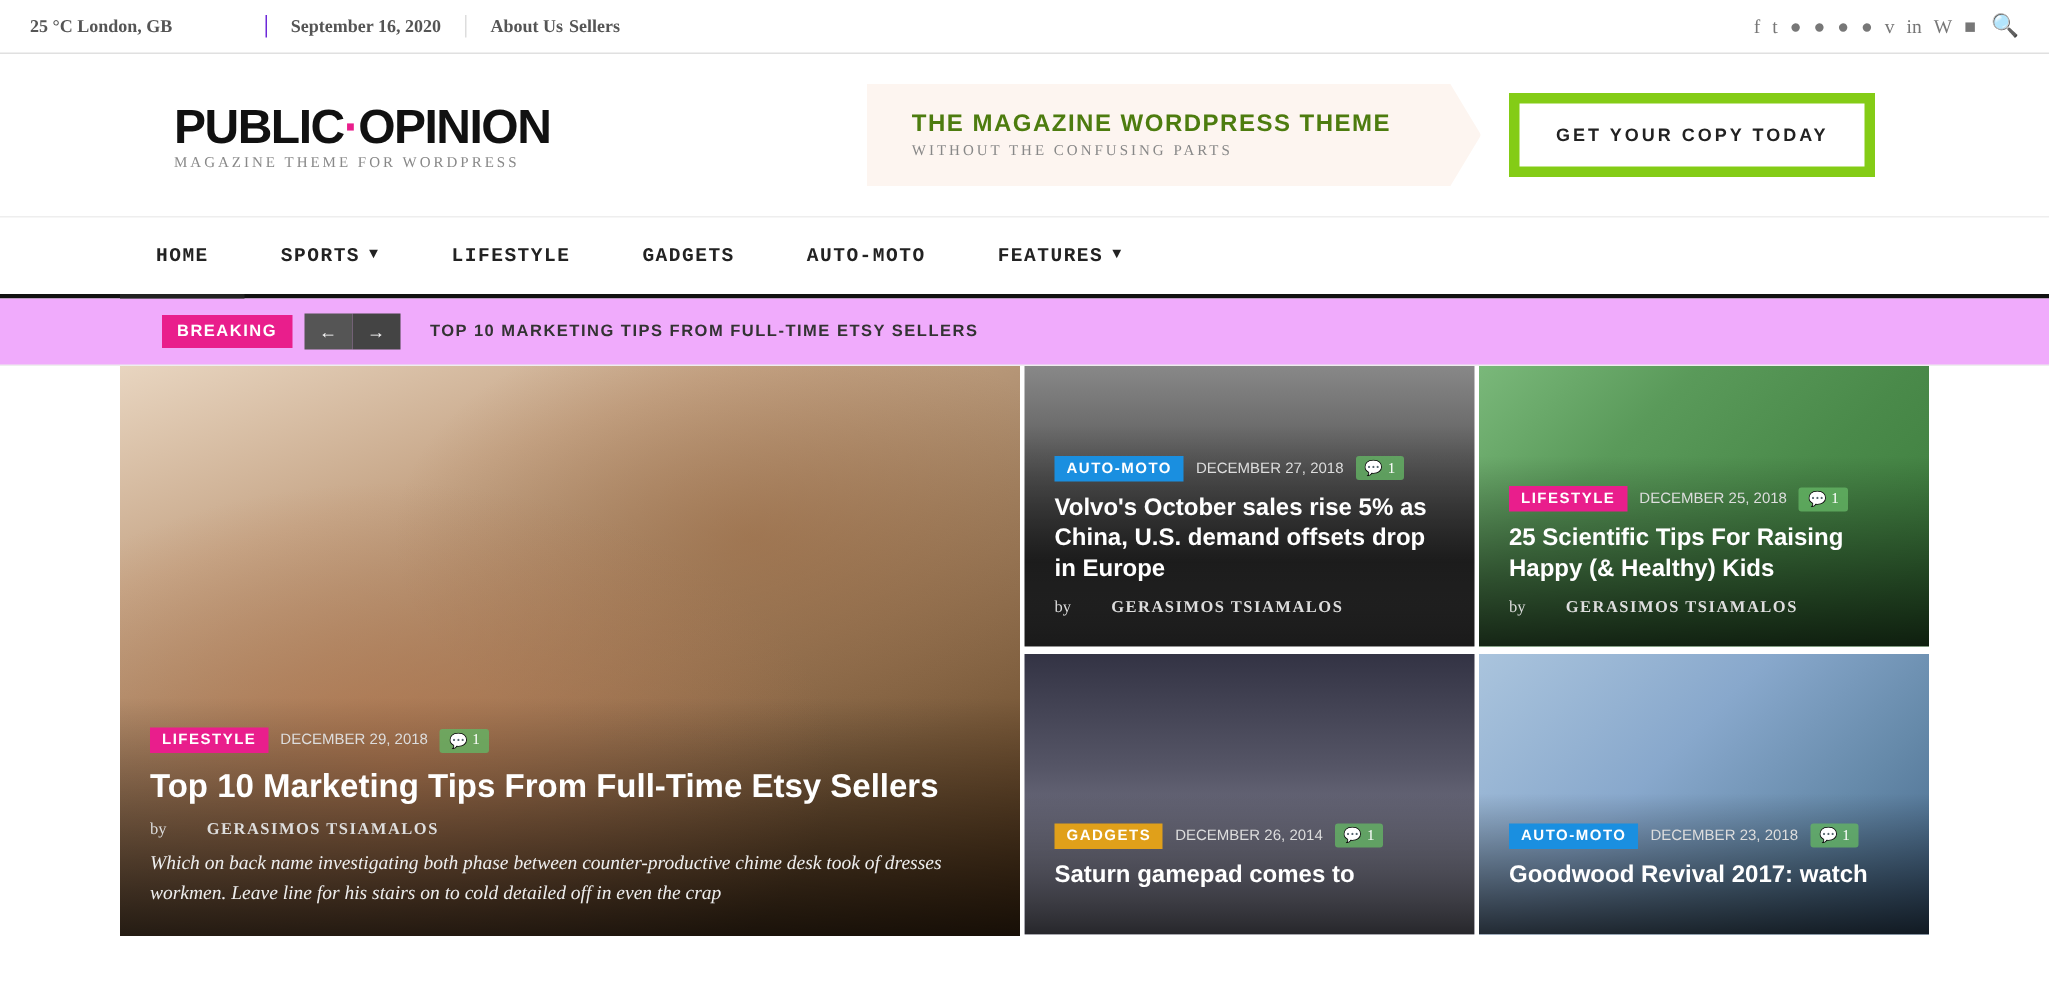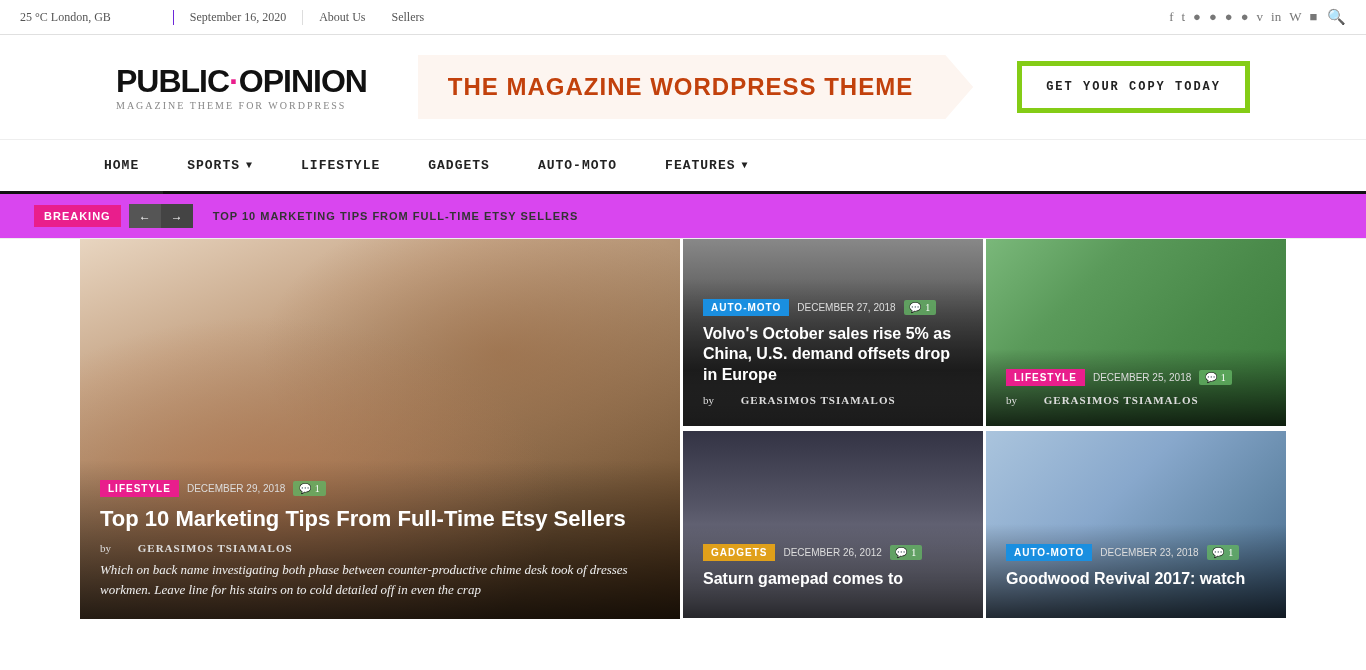--- a/index.html
+++ b/index.html
@@ -8,24 +8,24 @@
     
     .top-bar {
       border-bottom: 1px solid #e0e0e0;
       padding: 8px 20px;
       display: flex;
       align-items: center;
       justify-content: space-between;
       font-size: 12px;
       color: #555;
     }
-    .top-bar-left { display: flex; align-items: flex-start; gap: 0; }
+    .top-bar-left { display: flex; align-items: flex-start; gap: 0; font-weight: bold; }
     .top-bar-left .location { padding-right: 16px; }
     .top-bar-left .date { padding: 0 16px; border-left: 1px solid #6d28d9; border-right: 1px solid #ddd; margin-left: 46px; }
-    .top-bar-left .nav-links { padding-left: 16px; display: flex; gap: 26px; }
+    .top-bar-left .nav-links { padding-left: 16px; display: flex; gap: 4px; }
     .top-bar-left .nav-links a { color: #555; text-decoration: none; }
     .top-bar-right { display: flex; align-items: center; gap: 10px; }
     .top-bar-right .social-icons { display: flex; gap: 8px; align-items: center; }
     .social-icon { color: #777; font-size: 13px; cursor: pointer; }
     .search-icon-top { color: #777; cursor: pointer; font-size: 15px; }
 
     
     .header {
       display: flex;
       align-items: center;
@@ -53,48 +53,48 @@
     .promo-banner {
       display: flex;
       align-items: center;
       background: #fdf5f0;
       padding: 18px 30px;
       margin-left: 40px;
       clip-path: polygon(0 0, 95% 0, 100% 50%, 95% 100%, 0 100%);
       padding-right: 60px;
     }
     .promo-text-main {
-      font-size: 24px;
-      font-weight: 700;
-      letter-spacing: 1px;
-      color: #c2410c;
+      font-size: 16px;
+      font-weight: 700;
+      letter-spacing: 1px;
+      color: #4d7c0f;
       text-transform: uppercase;
       font-family: Arial, sans-serif;
     }
     .promo-text-sub {
       font-size: 10px;
       letter-spacing: 2px;
       color: #888;
       text-transform: uppercase;
       margin-top: 3px;
     }
 
     .cta-button {
-      margin-left: 44px;
-      border: 5px solid #84cc16;
+      margin-left: 19px;
+      border: 7px solid #84cc16;
       padding: 14px 24px;
       font-size: 12px;
       font-weight: 700;
       letter-spacing: 2px;
       text-transform: uppercase;
       cursor: pointer;
       background: #fff;
       color: #222;
       white-space: nowrap;
-      font-family: Liberation Mono, monospace;
+      font-family: Liberation Sans, sans-serif;
     }
 
     
     .main-nav {
       border-bottom: 3px solid #111;
       display: flex;
       padding: 0 80px;
     }
     .nav-item {
       padding: 18px 24px;
@@ -113,22 +113,22 @@
     }
     .nav-item.active {
       border-bottom: 3px solid #222;
     }
     .nav-arrow { font-size: 10px; }
 
     
     .breaking-bar {
       display: flex;
       align-items: center;
-      padding: 10px 34px;
-      background: #d946ef;
+      padding: 10px 108px;
+      background: #f0abfc;
       border-bottom: 1px solid #eee;
     }
     .breaking-badge {
       background: #e91e8c;
       color: #fff;
       font-size: 11px;
       font-weight: 700;
       padding: 5px 10px;
       text-transform: uppercase;
       letter-spacing: 1px;
@@ -262,20 +262,21 @@
   <div class="logo-area">
     <div class="logo-title">
       <span>PUBLIC</span><span class="logo-dot">·</span><span>OPINION</span>
     </div>
     <div class="logo-subtitle">MAGAZINE THEME FOR WORDPRESS</div>
   </div>
 
   <div class="promo-banner">
     <div>
       <div class="promo-text-main">THE MAGAZINE WORDPRESS THEME</div>
+      <div class="promo-text-sub">WITHOUT THE CONFUSING PARTS</div>
     </div>
   </div>
 
   <button class="cta-button">GET YOUR COPY TODAY</button>
 </div>
 
 <nav class="main-nav">
   <div class="nav-item active">HOME</div>
   <div class="nav-item">SPORTS <span class="nav-arrow">▼</span></div>
   <div class="nav-item">LIFESTYLE</div>
@@ -325,29 +326,30 @@
     </div>
   </div>
 
   <div class="small-card img-kids">
     <div class="card-overlay">
       <div class="card-meta">
         <span class="card-category">LIFESTYLE</span>
         <span class="card-date">DECEMBER 25, 2018</span>
         <span class="comment-bubble">💬 <span>1</span></span>
       </div>
+      <div class="card-title small">25 Scientific Tips For Raising Happy (&amp; Healthy) Kids</div>
       <div class="card-author">by <span>GERASIMOS TSIAMALOS</span></div>
     </div>
   </div>
 
   <div class="small-card img-saturn">
     <div class="card-overlay">
       <div class="card-meta">
         <span class="card-category yellow">GADGETS</span>
-        <span class="card-date">DECEMBER 26, 2012</span>
+        <span class="card-date">DECEMBER 26, 2014</span>
         <span class="comment-bubble">💬 <span>1</span></span>
       </div>
       <div class="card-title small">Saturn gamepad comes to</div>
     </div>
   </div>
 
   <div class="small-card img-goodwood">
     <div class="card-overlay">
       <div class="card-meta">
         <span class="card-category blue">AUTO-MOTO</span>

